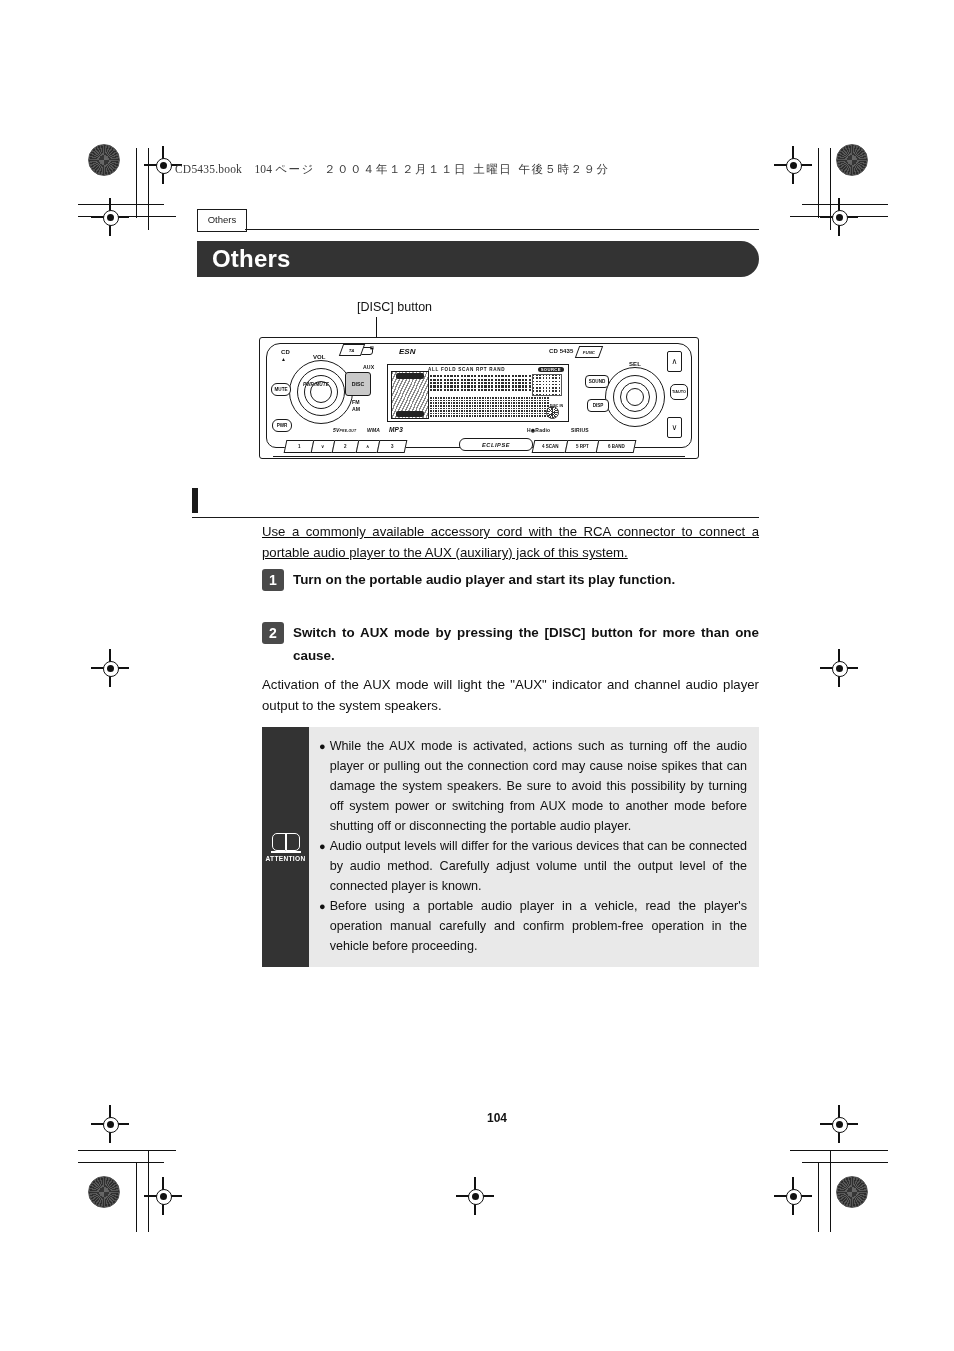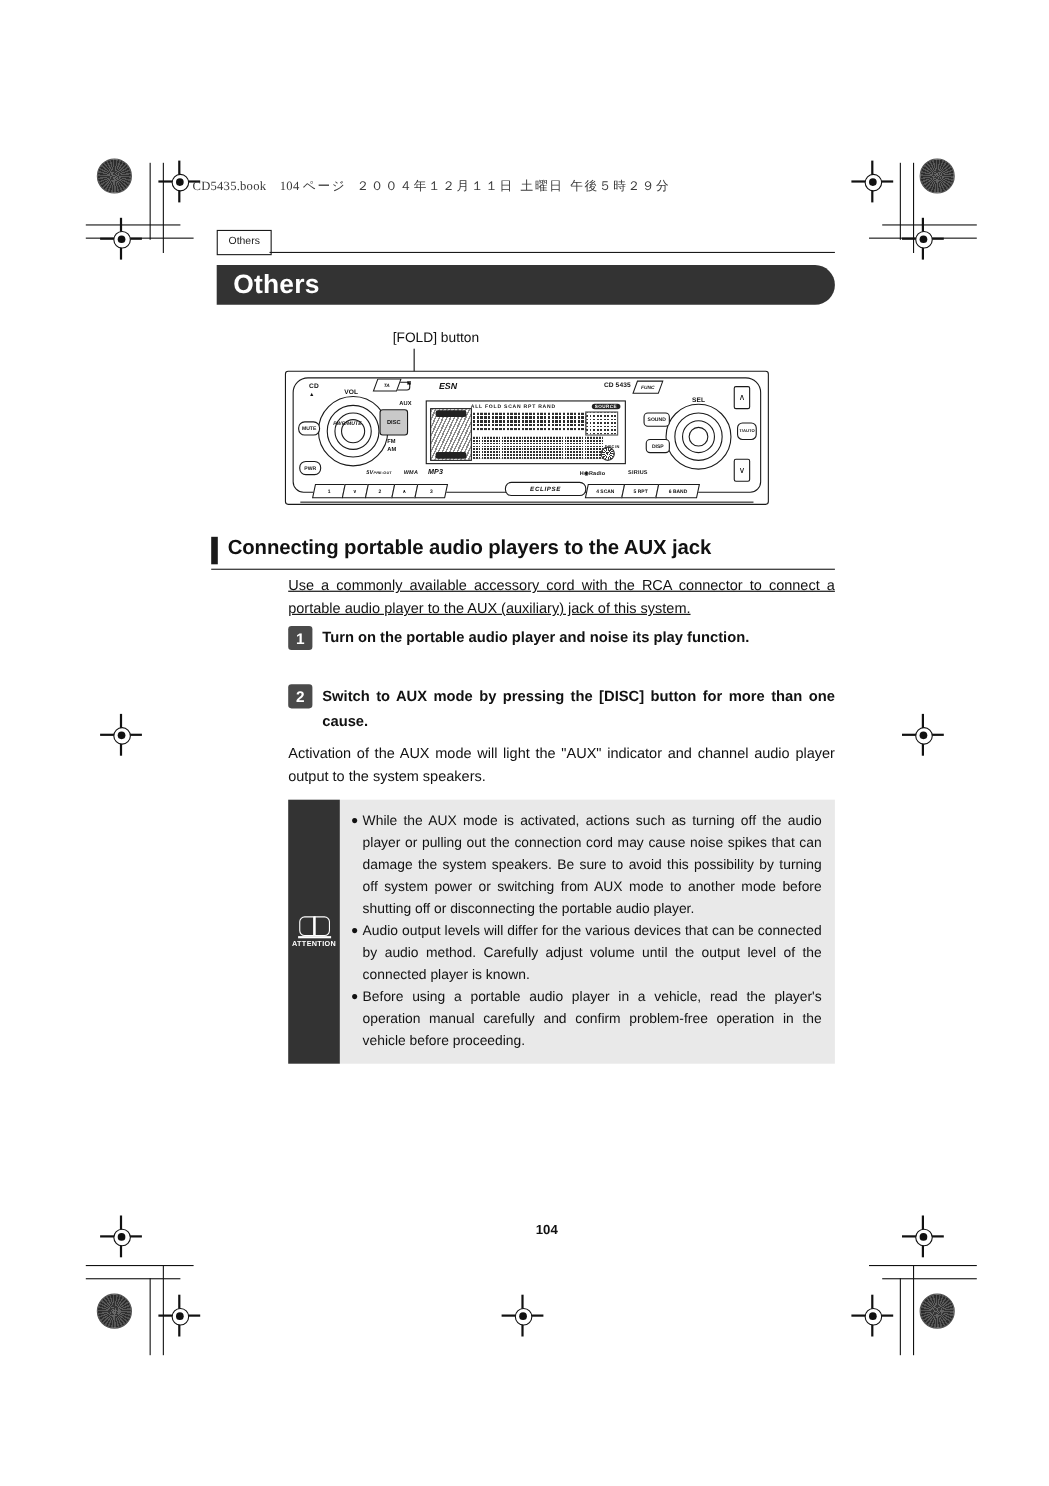--- a/index.html
+++ b/index.html
@@ -350,21 +350,21 @@
 
   <div class="tabwrap">
     <div class="chaptab">Others</div>
     <div class="tabrule"></div>
   </div>
 
   <div class="banner">
     <span>Others</span>
   </div>
 
-  <div class="callout-label">[FOLD] button</div>
+  <div class="callout-label">[DISC] button</div>
   <div class="callout-line-v"></div>
   <div class="callout-line-h"></div>
 
   <div class="unit">
     <div class="unit-outer"></div>
     <div class="unit-face"></div>
     <div class="unit-bottomrail"></div>
 
     <div class="cdslot"></div>
     <div class="lbl" style="left:22px;top:12px;font-size:6px;">CD</div>
@@ -468,31 +468,30 @@
     <div class="arrowbtn" style="left:408px;top:80px;">
       <span>∨</span>
     </div>
     <div class="pillbtn" style="left:411px;top:47px;width:16px;height:14px;border-radius:5px;font-size:3.8px;">
       <span>T/AUTO</span>
     </div>
   </div>
 
   <div class="sec-head">
     <div class="sec-bar"></div>
-    <div class="sec-title">Connecting portable audio players to the AUX jack</div>
     <div class="sec-rule"></div>
   </div>
 
   <div class="body-col" style="top:521px;text-decoration:underline;">
     <p class="just">Use a commonly available accessory cord with the RCA connector to connect a portable audio player to the AUX (auxiliary) jack of this system.</p>
   </div>
 
   <div class="step" style="top:568px;">
     <div class="step-num">1</div>
-    <div class="step-txt">Turn on the portable audio player and noise its play function.</div>
+    <div class="step-txt">Turn on the portable audio player and start its play function.</div>
   </div>
 
   <div class="step" style="top:621px;">
     <div class="step-num">2</div>
     <div class="step-txt">Switch to AUX mode by pressing the [DISC] button for more than one cause.</div>
   </div>
 
   <div class="body-col" style="top:674px;">
     <p class="just">Activation of the AUX mode will light the "AUX" indicator and channel audio player output to the system speakers.</p>
   </div>

